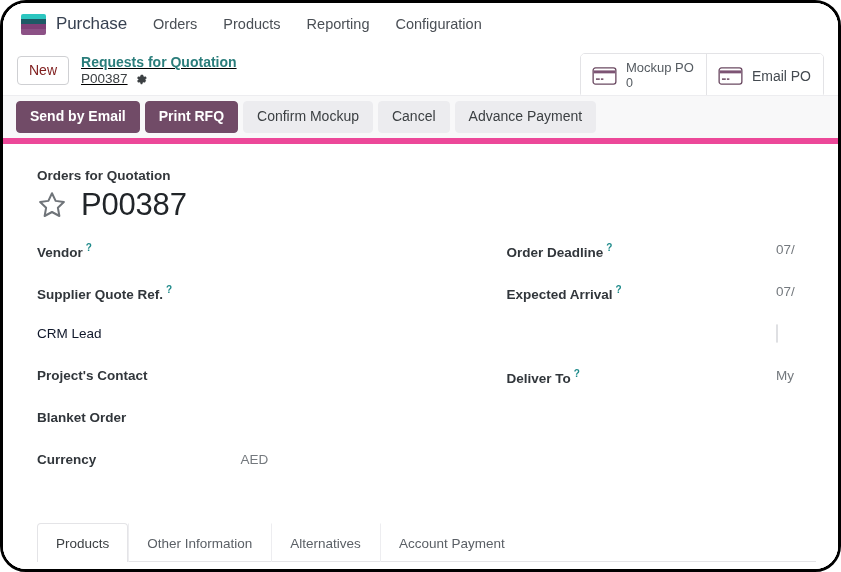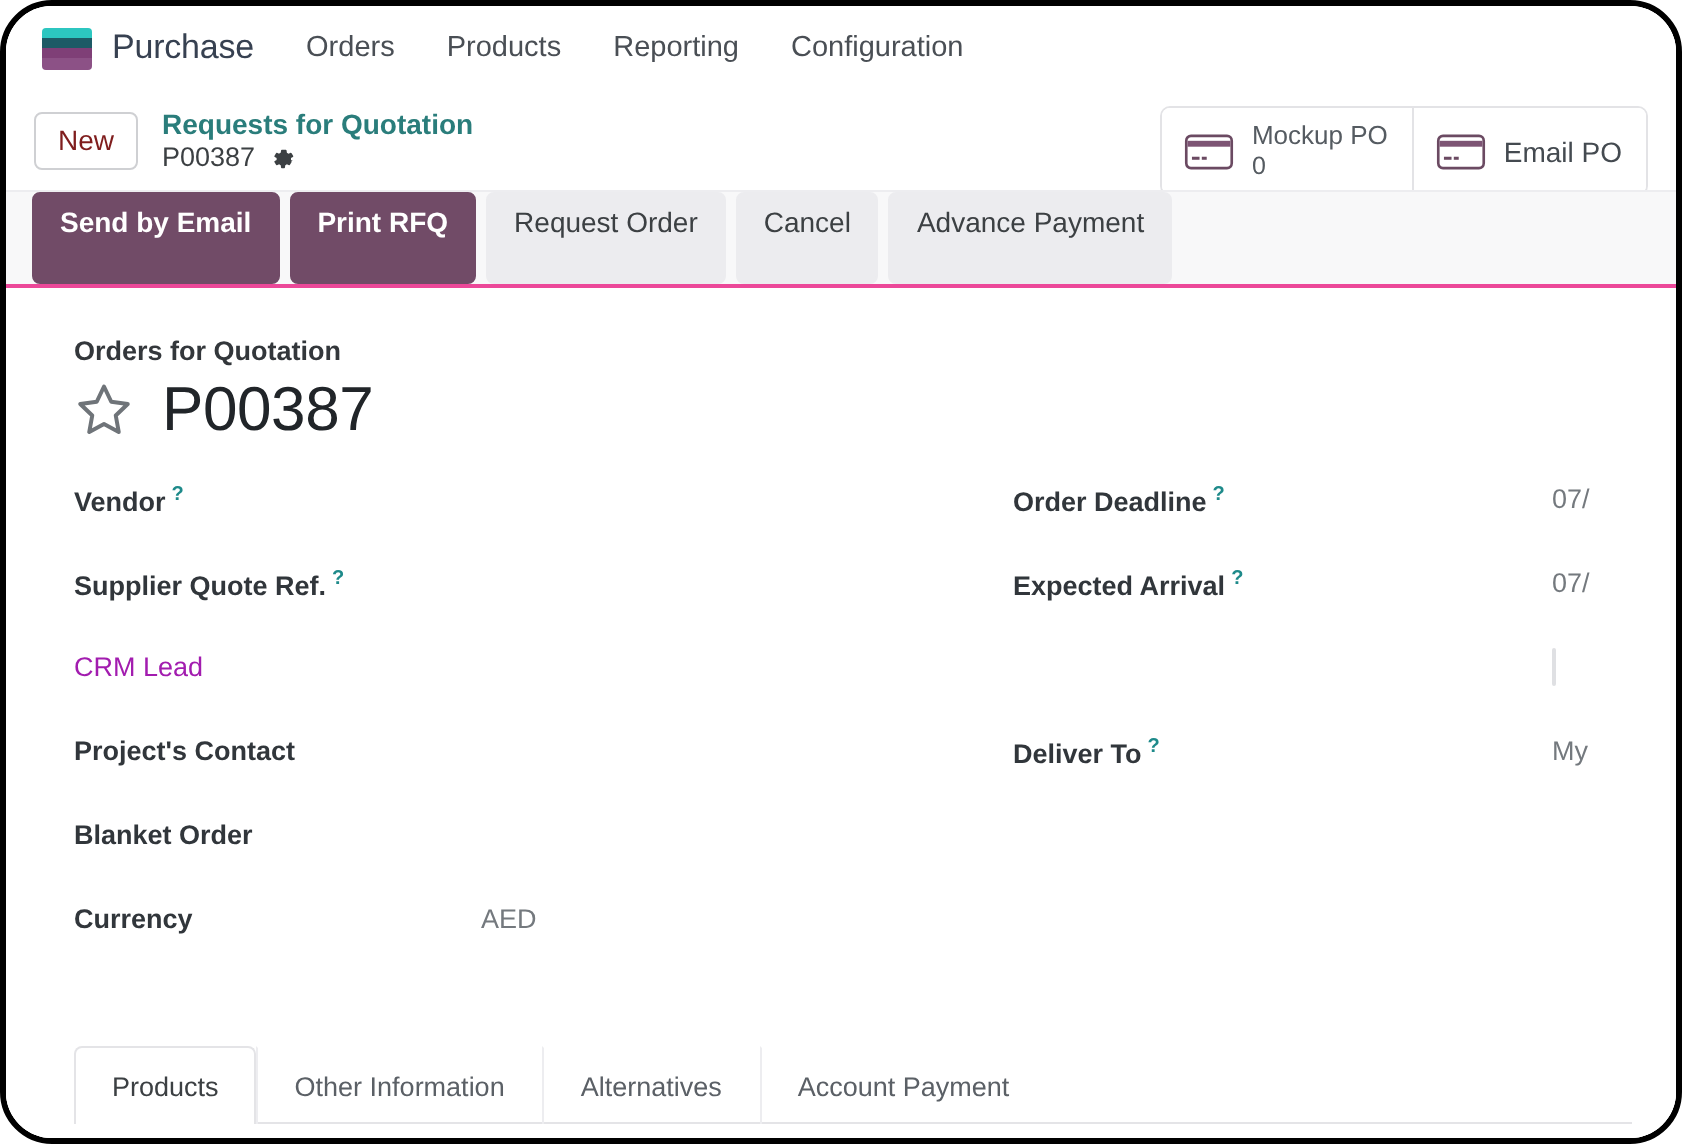--- a/index.html
+++ b/index.html
@@ -84,21 +84,21 @@
     border-radius: 4px;
     background: #ffffff;
     color: #7f1d1d;
     font-size: 14px;
     padding: 6px 11px 7px 11px;
     margin-right: 12px;
     cursor: pointer;
     white-space: nowrap;
     line-height: 1;
   }
-  .bc-stack { display: flex; flex-direction: column; justify-content: flex-start; line-height: 1.15; }
+  .bc-stack { display: flex; flex-direction: column; justify-content: flex-start; line-height: 1.15; text-decoration: underline; }
   .bc-parent {
     font-size: 14px;
     color: #2a7d7b;
     font-weight: 600;
     white-space: nowrap;
     cursor: pointer;
   }
   .bc-current-row { display: flex; align-items: center; gap: 7px; margin-top: 1px; }
   .bc-current {
     font-size: 13.5px;
@@ -132,22 +132,23 @@
   .stat-label { font-size: 13px; color: #555b61; text-align: center; }
   .stat-value { font-size: 12.5px; color: #555b61; }
   .stat-single { font-size: 14px; color: #444a50; }
 
   
   .action-bar {
     position: relative;
     height: 49px;
     background: #f8f8f9;
     border-top: 1px solid #ededf0;
-    border-bottom: 2px solid #ec4899;
-    display: flex;
+    border-bottom: 6px solid #ec4899;
+    display: flex;
+    align-items: center;
     padding-left: 13px;
     gap: 5px;
   }
   .btn {
     font-size: 14px;
     border-radius: 4px;
     padding: 7px 13px 8px 13px;
     cursor: pointer;
     white-space: nowrap;
     line-height: 1.1;
@@ -210,21 +211,21 @@
     margin-bottom: 22px;
   }
   .f-label {
     font-size: 13.5px;
     font-weight: 700;
     color: #31363b;
     flex: 0 0 auto;
     white-space: nowrap;
     line-height: 1.3;
   }
-  .f-label.muted { font-weight: 400; color: #a21caf; }
+  .f-label.muted { font-weight: 400; color: #0f172a; }
   .help-mark {
     font-size: 10px;
     color: #1e8a8a;
     vertical-align: super;
     margin-left: 3px;
     cursor: pointer;
   }
   .f-value {
     font-size: 13.5px;
     color: #74797e;
@@ -344,21 +345,21 @@
           </svg>
         </span>
         <span class="stat-single">Email PO</span>
       </div>
     </div>
   </div>
 
   <div class="action-bar">
     <div class="btn btn-primary">Send by Email</div>
     <div class="btn btn-primary">Print RFQ</div>
-    <div class="btn btn-secondary">Request Order</div>
+    <div class="btn btn-secondary">Confirm Mockup</div>
     <div class="btn btn-secondary">Cancel</div>
     <div class="btn btn-secondary">Advance Payment</div>
   </div>
 
   <div class="sheet">
     <div class="sheet-inner">
 
       <div class="oe-subtitle">Orders for Quotation</div>
 
       <div class="title-row">

